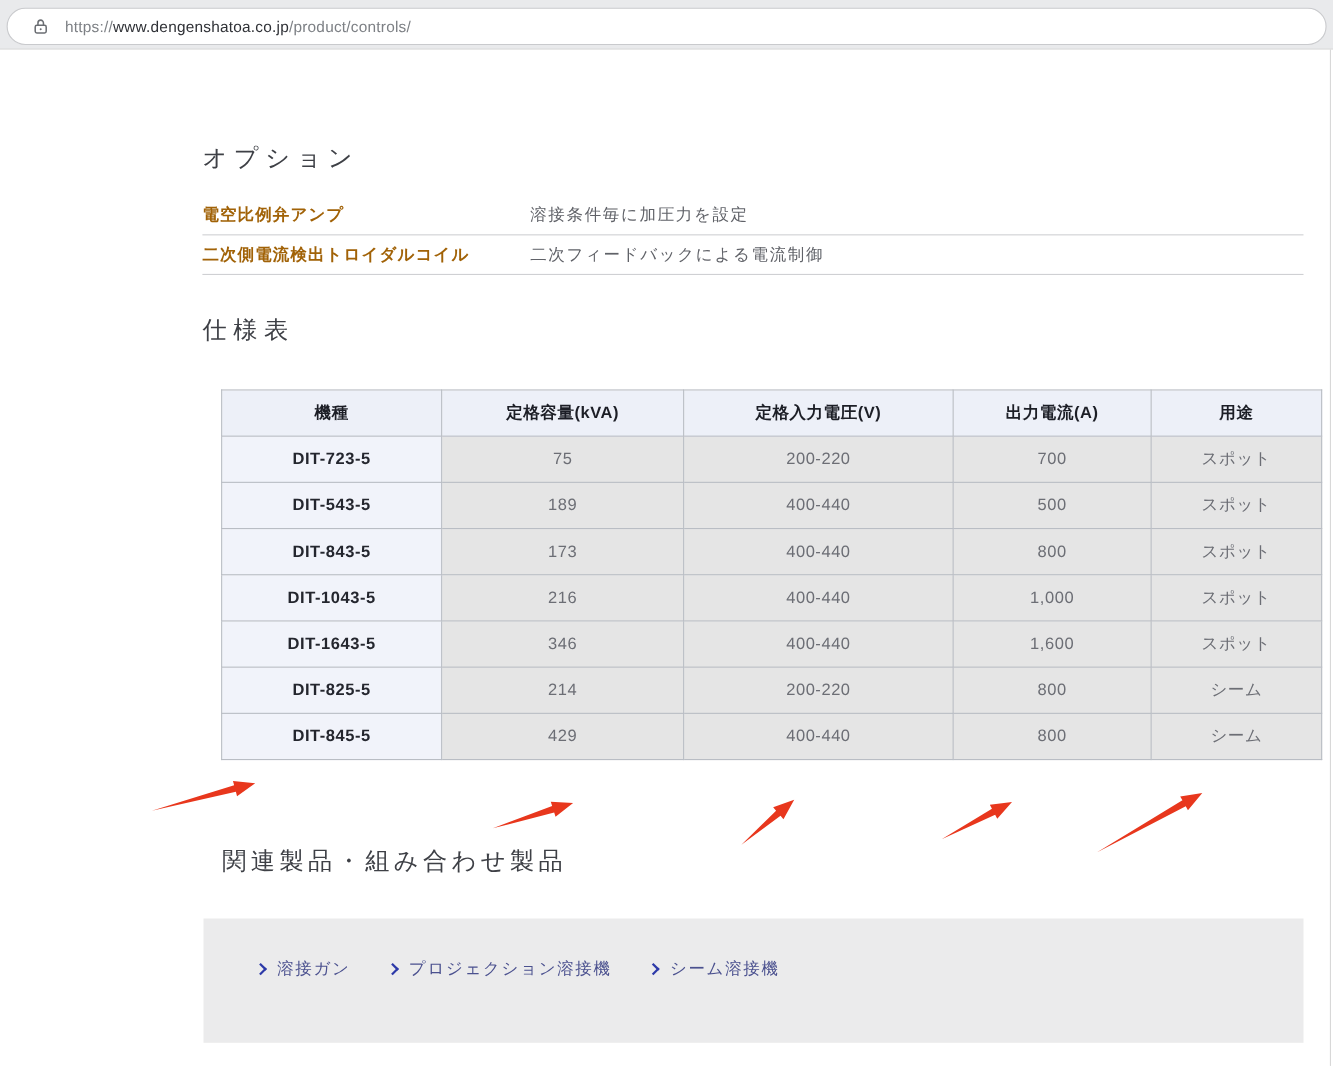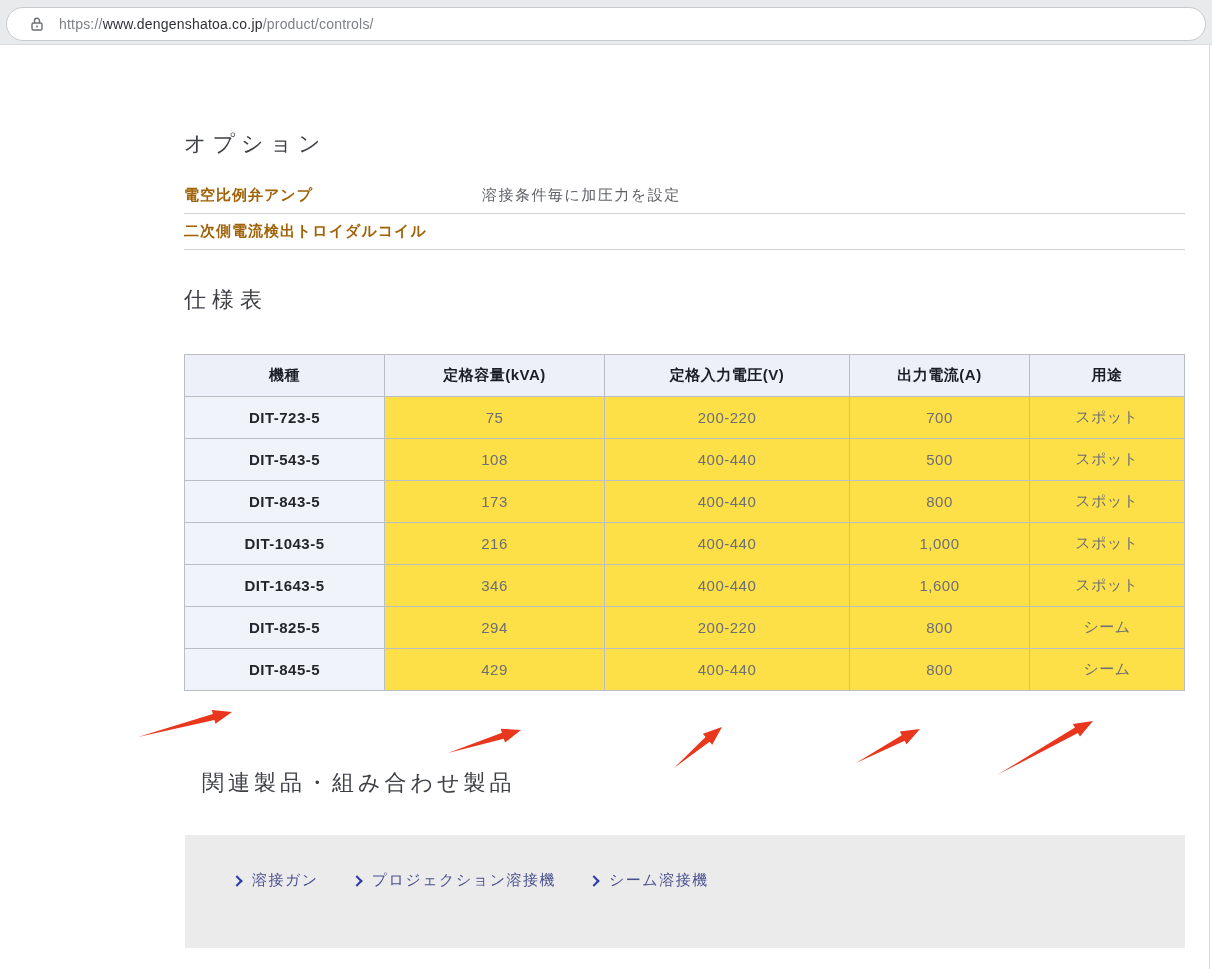--- a/index.html
+++ b/index.html
@@ -29,27 +29,27 @@
   #opt-title { position:absolute; top:129px; left:184px; }
   #spec-title { position:absolute; top:285px; left:184px; }
   #rel-title { position:absolute; top:768px; left:202px; letter-spacing:4px; }
 
   .opt-table { position:absolute; top:178px; left:184px; width:1001px; }
   .opt-row { display:flex; height:36px; align-items:center; border-bottom:1px solid #cfd0d3; }
   .opt-label { width:298px; font-size:15px; font-weight:bold; color:#a16207; letter-spacing:1px; }
   .opt-desc { font-size:15px; color:#606268; letter-spacing:1.5px; }
 
   
-  .spec-wrap { position:absolute; top:354px; left:184px; }
+  .spec-wrap { position:absolute; top:354px; left:201px; }
   table.spec { border-collapse:collapse; table-layout:fixed; width:1000px; }
   table.spec th, table.spec td { border:1px solid #b9bdc4; height:42px;
         text-align:center; vertical-align:middle; font-size:15px; }
   table.spec thead th { background:#edf0f8; color:#1c1e26; font-weight:bold; letter-spacing:0.5px; }
   table.spec td.model { background:#f1f3fa; color:#24262e; font-weight:bold; letter-spacing:0.5px; }
-  table.spec td.val { background:#fde047; color:#6c6e75; letter-spacing:0.5px; }
+  table.spec td.val { background:#e5e5e5; color:#6c6e75; letter-spacing:0.5px; }
 
   
   #arrows { position:absolute; top:0; left:0; width:1212px; height:969px; pointer-events:none; }
 
   
   .rel-box { position:absolute; top:823px; left:185px; width:1000px; height:113px;
              background:#ebebec; padding:36px 0 0 48px; display:flex; align-items:flex-start;margin-top:12px; }
   .rel-link { display:inline-flex; align-items:center; margin-right:34px; cursor:pointer;
               text-decoration:none; }
   .chev { width:8px; height:8px; border-top:2.5px solid #2c39a8; border-right:2.5px solid #2c39a8;
@@ -75,20 +75,21 @@
 
 
   <div class="h2" id="opt-title">オプション</div>
   <div class="opt-table">
     <div class="opt-row">
       <div class="opt-label">電空比例弁アンプ</div>
       <div class="opt-desc">溶接条件毎に加圧力を設定</div>
     </div>
     <div class="opt-row">
       <div class="opt-label">二次側電流検出トロイダルコイル</div>
+      <div class="opt-desc">二次フィードバックによる電流制御</div>
     </div>
   </div>
 
   <div class="h2" id="spec-title">仕様表</div>
   <div class="spec-wrap">
     <table class="spec">
       <colgroup id="spec-cols">
           <col style="width: 200px;">
           <col style="width: 220px;">
           <col style="width: 245px;">
@@ -107,21 +108,21 @@
       <tbody id="spec-body">
           <tr>
             <td class="model">DIT-723-5</td>
             <td class="val">75</td>
             <td class="val">200-220</td>
             <td class="val">700</td>
             <td class="val">スポット</td>
           </tr>
           <tr>
             <td class="model">DIT-543-5</td>
-            <td class="val">108</td>
+            <td class="val">189</td>
             <td class="val">400-440</td>
             <td class="val">500</td>
             <td class="val">スポット</td>
           </tr>
           <tr>
             <td class="model">DIT-843-5</td>
             <td class="val">173</td>
             <td class="val">400-440</td>
             <td class="val">800</td>
             <td class="val">スポット</td>
@@ -135,21 +136,21 @@
           </tr>
           <tr>
             <td class="model">DIT-1643-5</td>
             <td class="val">346</td>
             <td class="val">400-440</td>
             <td class="val">1,600</td>
             <td class="val">スポット</td>
           </tr>
           <tr>
             <td class="model">DIT-825-5</td>
-            <td class="val">294</td>
+            <td class="val">214</td>
             <td class="val">200-220</td>
             <td class="val">800</td>
             <td class="val">シーム</td>
           </tr>
           <tr>
             <td class="model">DIT-845-5</td>
             <td class="val">429</td>
             <td class="val">400-440</td>
             <td class="val">800</td>
             <td class="val">シーム</td>

